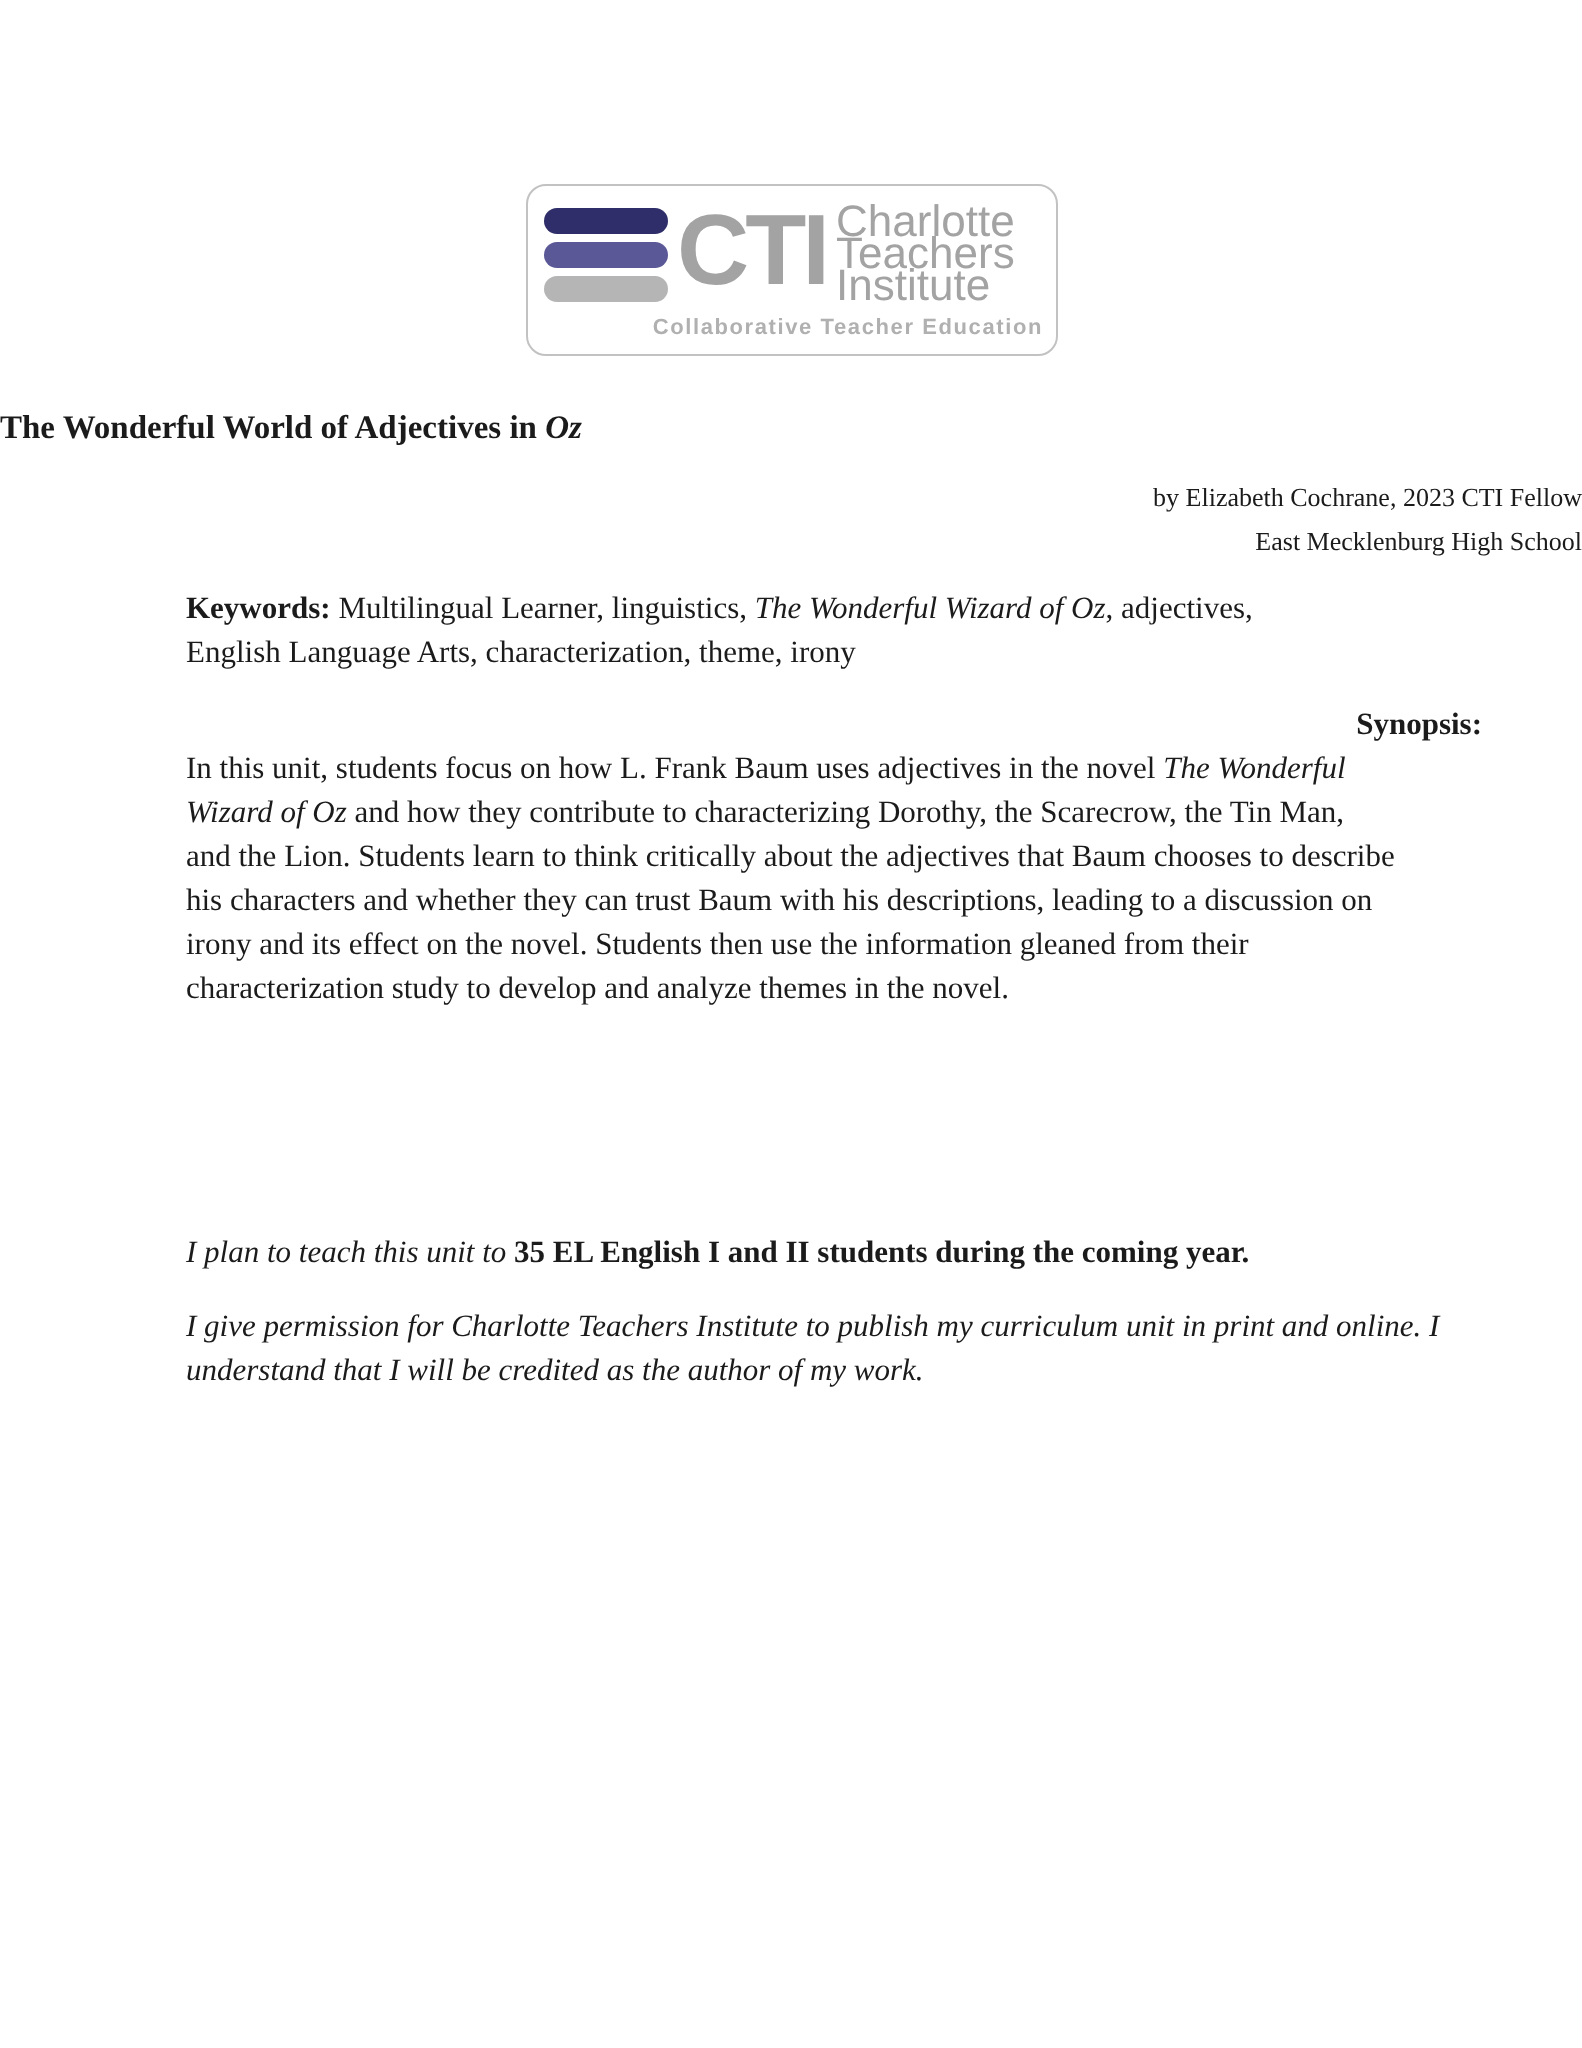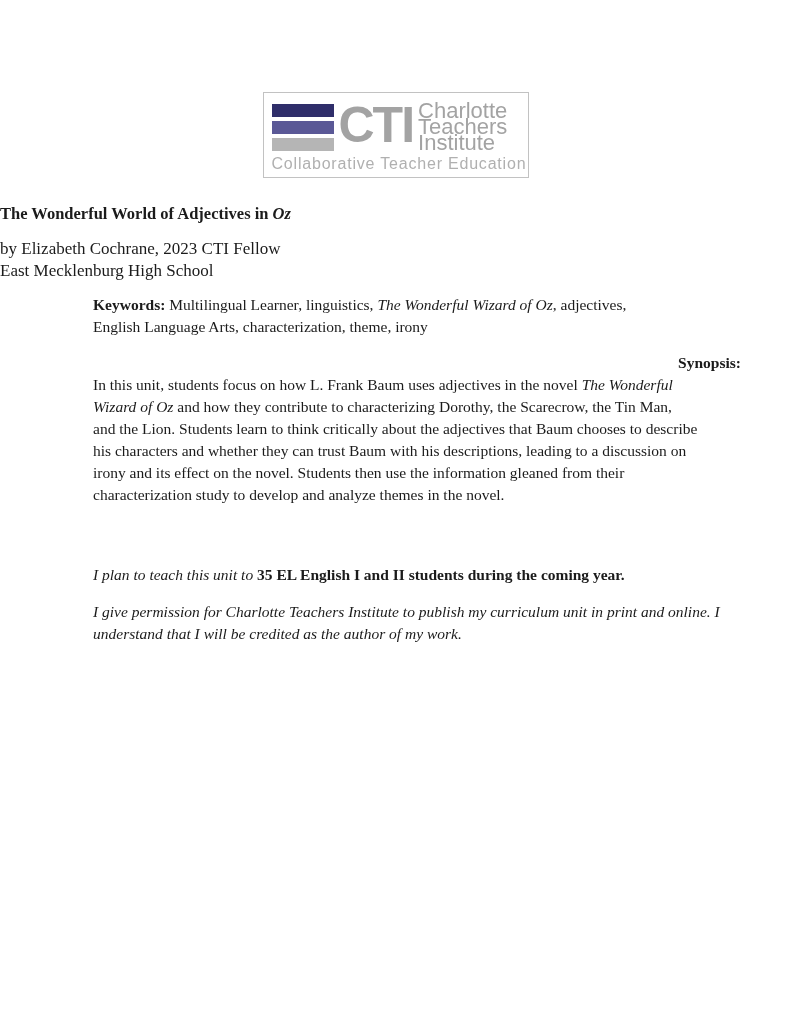--- a/index.html
+++ b/index.html
@@ -1,15 +1,15 @@
 <!DOCTYPE html>
 <html style="--text: #1b1b1b; --bar-top: #2f2e6a; --bar-mid: #5a5896; --bar-bottom: #b5b5b5; --logo-gray: #a3a3a3; --logo-tagline: #b0b0b0; --logo-border: #c2c2c2; --link: #4472c4;"><head>
 <meta charset="utf-8">
 <style>
-  * { margin: 0; padding: 0; box-sizing: border-box; }
+  * { margin: 0; padding: 0; box-sizing: border-box; border-radius: 10px; }
   html, body { background: #ffffff; }
   body {
     width: 791px; height: 1024px;
     font-family: "Liberation Serif", serif;
     color: var(--text, #1b1b1b);
   }
   .page {
     position: relative;
     width: 791px; height: 1024px;
     background: #ffffff;
@@ -38,38 +38,39 @@
     margin-left: 5px;
   }
   .logo-name {
     margin-left: 5px; margin-top: 1px;
     font-size: 22px; line-height: 16px; font-weight: 400;
     color: var(--logo-gray, #a3a3a3);
     letter-spacing: 0px;
   }
   .logo-tagline {
     margin-top: 4px;
-    text-align: left;
-    font-size: 16px; line-height: 18px;
+    text-align: right;
+    font-size: 11px; line-height: 18px;
     letter-spacing: 0.8px;
     color: var(--logo-tagline, #b0b0b0);
     white-space: nowrap;
+    font-weight: bold;
   }
 
   
   .title {
     margin-top: 25px;
     text-align: left;
     font-size: 16.5px; line-height: 22px;
     font-weight: 700;
   }
   .title .it { font-style: italic; }
   .center-block {
-    text-align: left;
-    font-size: 17px; line-height: 21.5px;
+    text-align: right;
+    font-size: 13px; line-height: 21.5px;
   }
   .byline-block { margin-top: 13px; }
   .rec-block { margin-top: 15px; }
 
   
   .body-col {
     margin-left: 93px;
     width: 648px;
     font-size: 15.5px;
     line-height: 22px;
@@ -78,21 +79,21 @@
   .bold { font-weight: 700; text-align: right; }
   .italic { font-style: italic; }
   .keywords { margin-top: 13px; }
   .teaching { margin-top: 20px; }
   .synopsis { margin-top: 14px; }
   .link {
     color: var(--link, #4472c4);
     text-decoration: underline;
     cursor: pointer;
   }
-  .plan { margin-top: 58px; }
+  .plan { margin-top: 110px; }
   .permission { margin-top: 15px; }
 </style>
 </head>
 <body>
 
 <div class="page">
 
   <div class="logo">
     <div class="logo-top">
       <div class="logo-bars">

